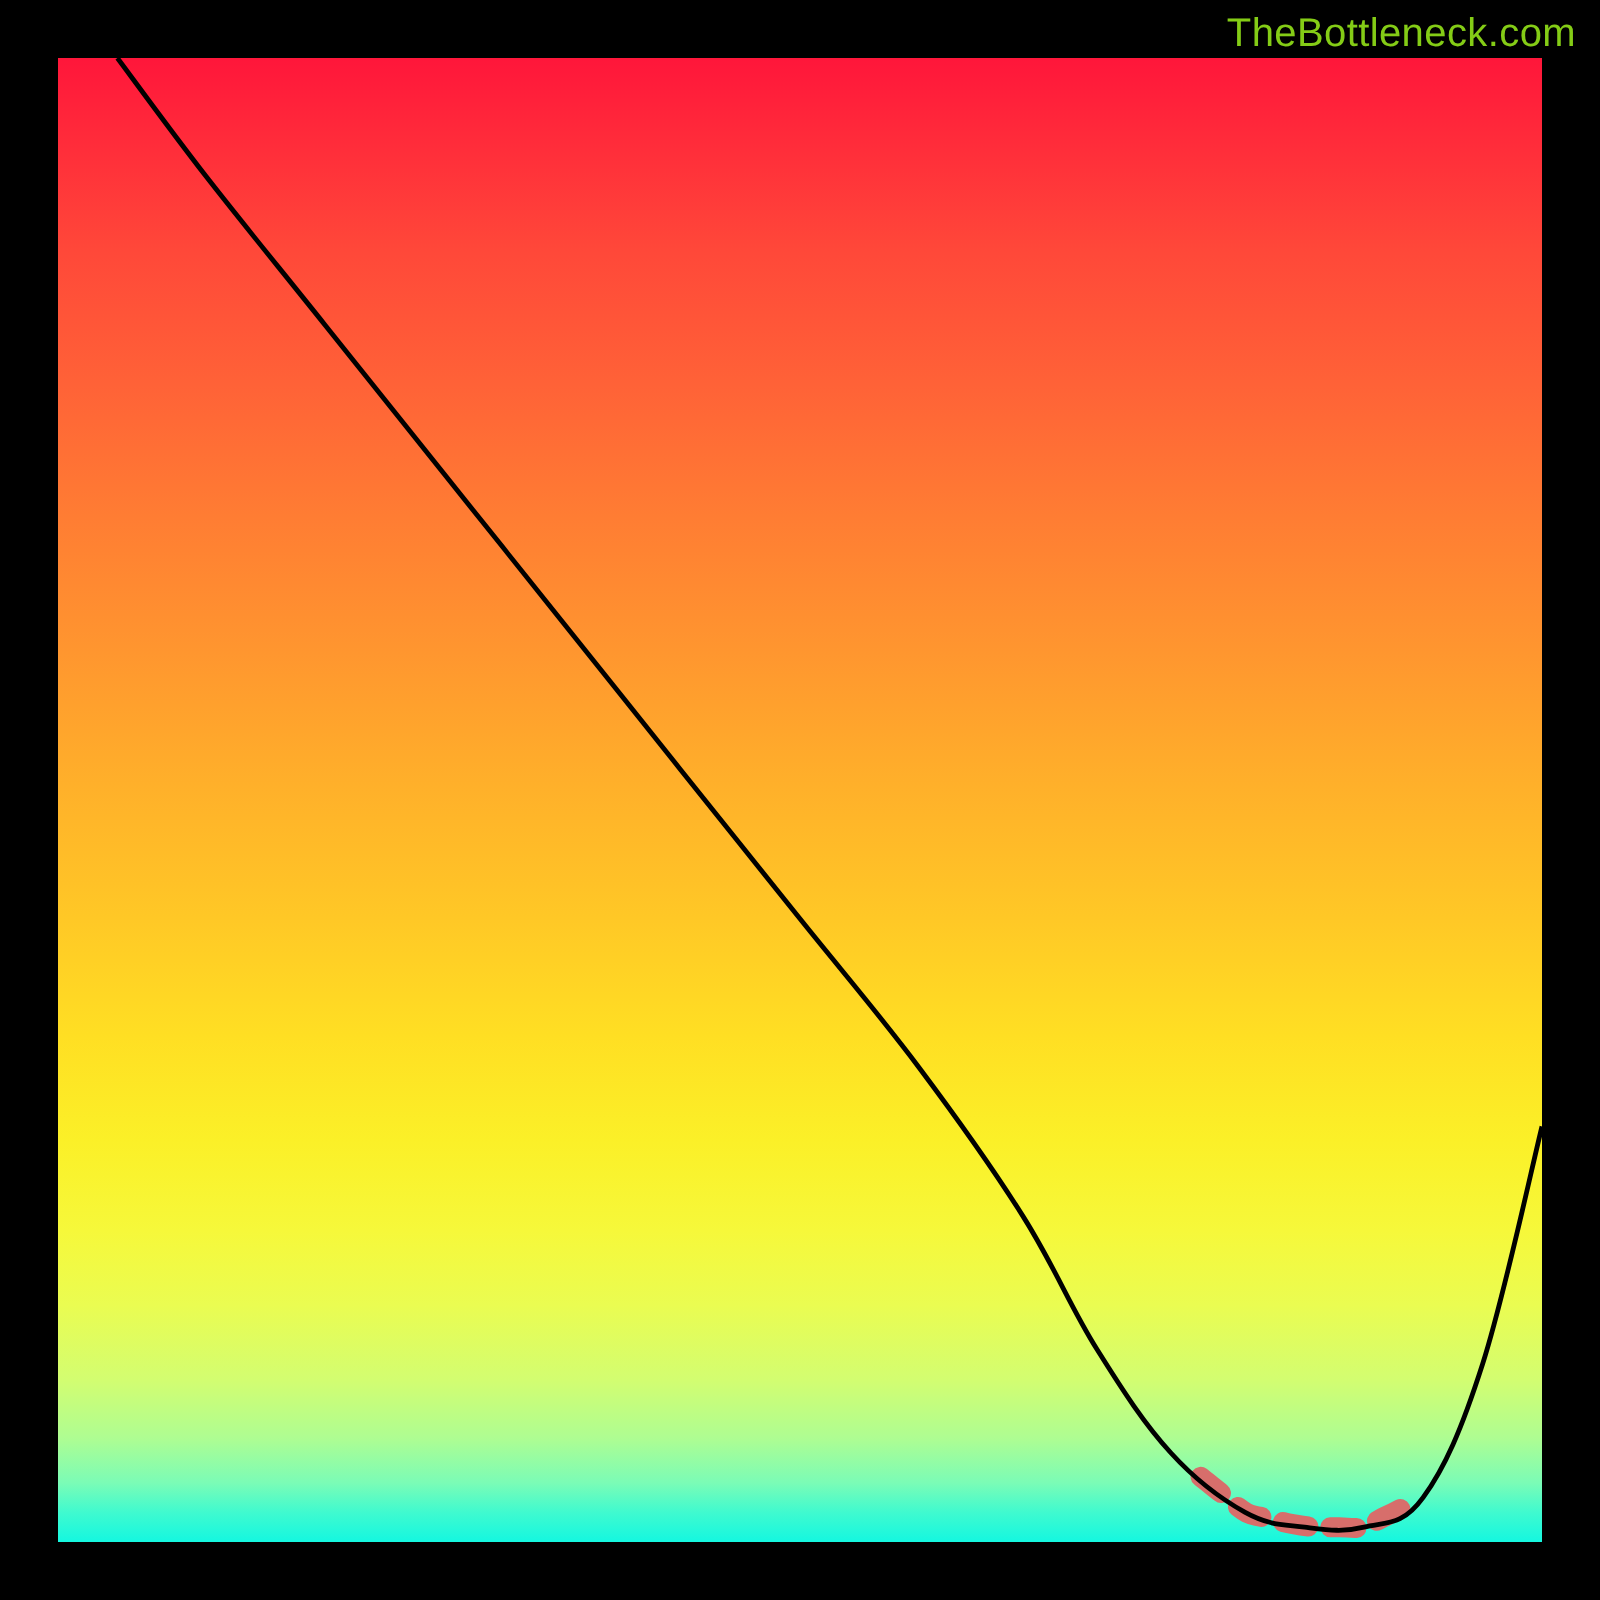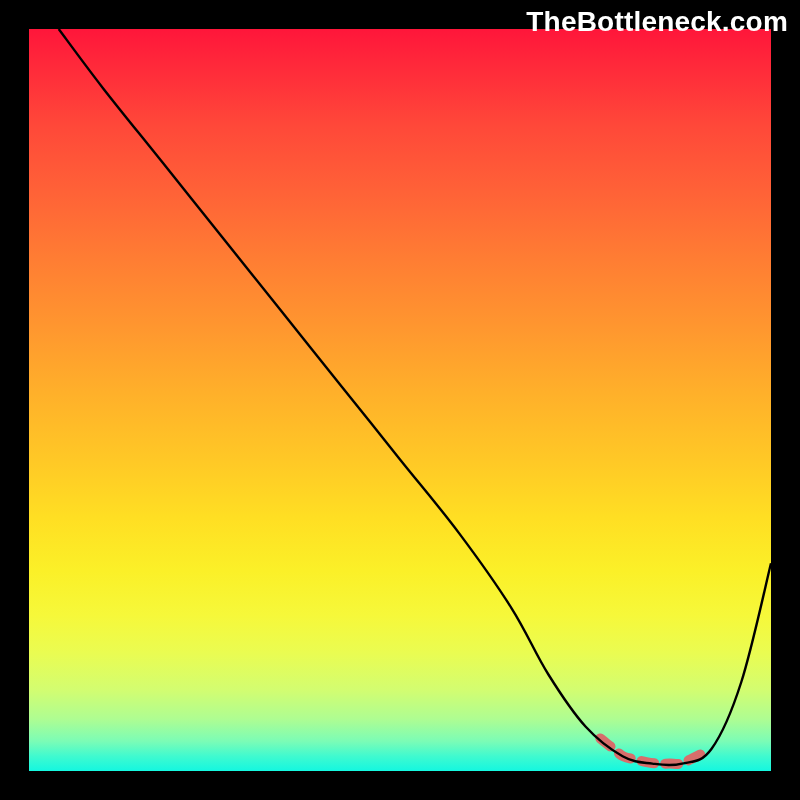--- a/index.html
+++ b/index.html
@@ -3,23 +3,23 @@
 <meta charset="utf-8">
 <style>
   * { margin: 0; padding: 0; box-sizing: border-box; }
   html, body { width: 800px; height: 800px; background: #000; overflow: hidden; }
   .container { position: relative; width: 800px; height: 800px; background: #000; }
   .watermark {
     position: absolute;
     top: 6px;
     right: 12px;
     font-family: Arial, Helvetica, sans-serif;
-    font-size: 28px;
-    font-weight: 700;
-    color: #ffffff;
+    font-size: 20px;
+    font-weight: 400;
+    color: #84cc16;
     letter-spacing: 0.2px;
     z-index: 10;
   }
   .plot {
     position: absolute;
     left: 29px;
     top: 29px;
     width: 742px;
     height: 742px;
     background: linear-gradient(to bottom,

